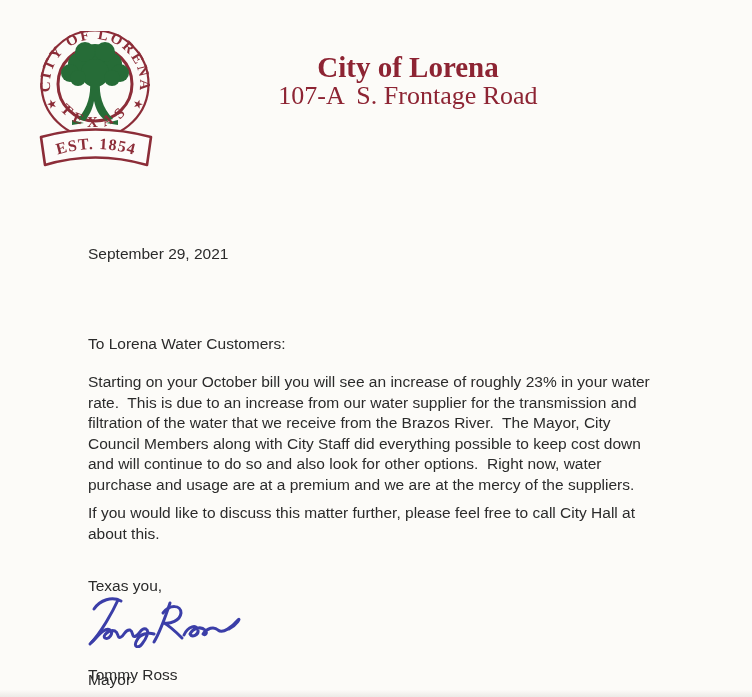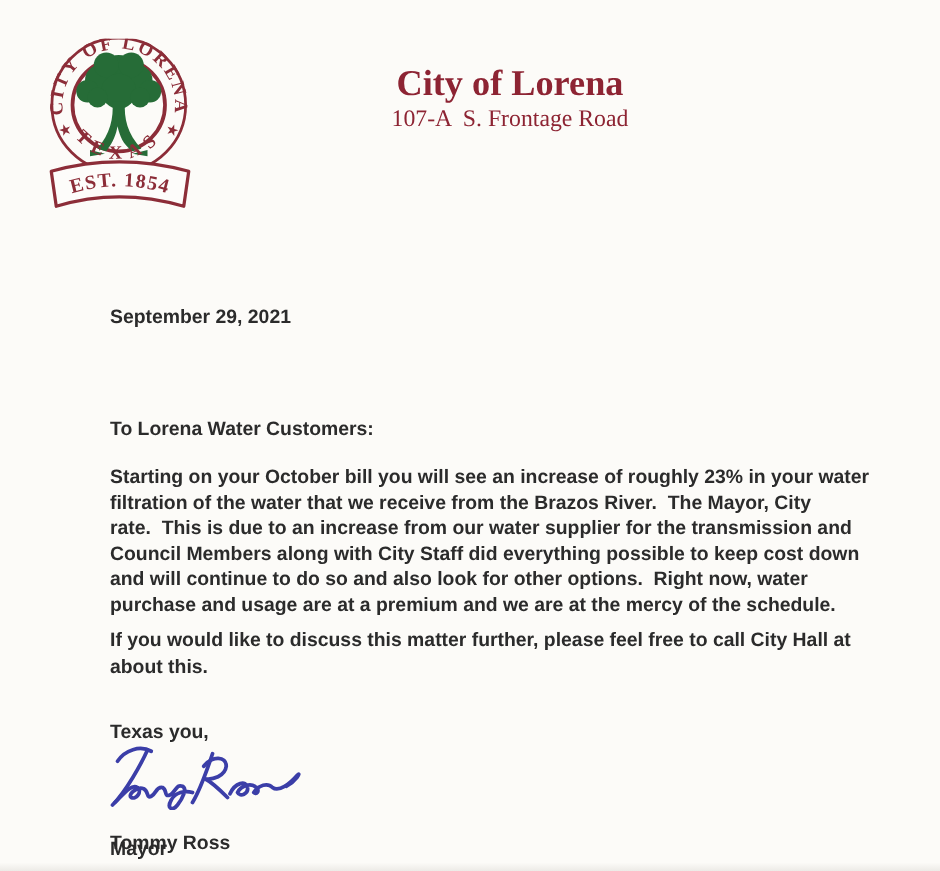--- a/index.html
+++ b/index.html
@@ -7,22 +7,22 @@
     --ink-blue:#3b3ea8; --text:#2b2b2b; --background:#fcfbf8;
   }
   *{margin:0;padding:0;box-sizing:border-box;}
   html,body{width:752px;height:697px;}
   body{font-family:"Liberation Sans",sans-serif;background:var(--background);}
   .page{position:relative;width:752px;height:697px;overflow:hidden;background:var(--background);}
   .seal{position:absolute;left:38px;top:31px;}
   .header-block{position:absolute;left:238px;top:50px;width:340px;text-align:center;
     font-family:"Liberation Serif",serif;color:var(--header-red);}
   .header-title{font-size:29px;font-weight:bold;line-height:34px;white-space:pre;}
-  .header-line{font-size:19px;line-height:23px;white-space:pre;}
-  .bodytext{position:absolute;left:88px;color:var(--text);font-size:15.5px;line-height:20.5px;font-weight:bold;}
+  .header-line{font-size:26px;line-height:23px;white-space:pre;}
+  .bodytext{position:absolute;left:88px;color:var(--text);font-size:15.5px;line-height:20.5px;}
   .bodytext .pline{white-space:pre;}
   .single{white-space:pre;}
   .sig-svg{position:absolute;left:84px;top:594px;}
   .scan-shadow{position:absolute;left:0;bottom:0;width:752px;height:7px;
     background:linear-gradient(#fcfbf8,#eceae6);}
   svg text{font-family:"Liberation Serif",serif;}
 </style>
 </head>
 <body>
 
@@ -72,25 +72,25 @@
     <div class="header-title">City of Lorena</div>
     <div class="header-line">107-A  S. Frontage Road</div>
   </div>
 
   <div class="bodytext single" style="top:244px">September 29, 2021</div>
 
   <div class="bodytext single" style="top:334px">To Lorena Water Customers:</div>
 
   <div class="bodytext" style="top:372px">
     <div class="pline">Starting on your October bill you will see an increase of roughly 23% in your water</div>
+    <div class="pline">rate.  This is due to an increase from our water supplier for the transmission and</div>
     <div class="pline">filtration of the water that we receive from the Brazos River.  The Mayor, City</div>
-    <div class="pline">rate.  This is due to an increase from our water supplier for the transmission and</div>
     <div class="pline">Council Members along with City Staff did everything possible to keep cost down</div>
     <div class="pline">and will continue to do so and also look for other options.  Right now, water</div>
-    <div class="pline">purchase and usage are at a premium and we are at the mercy of the schedule.</div>
+    <div class="pline">purchase and usage are at a premium and we are at the mercy of the suppliers.</div>
   </div>
 
   <div class="bodytext" style="top:503px">
     <div class="pline">If you would like to discuss this matter further, please feel free to call City Hall at</div>
     <div class="pline">about this.</div>
   </div>
 
   <div class="bodytext single" style="top:576px">Texas you,</div>
 
   <svg class="sig-svg" width="158" height="54" viewBox="0 0 158 54">

